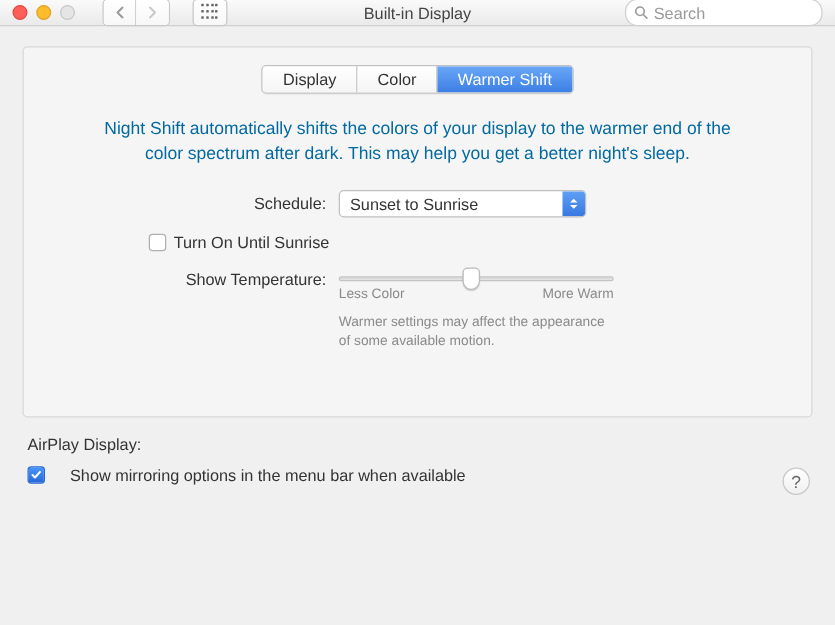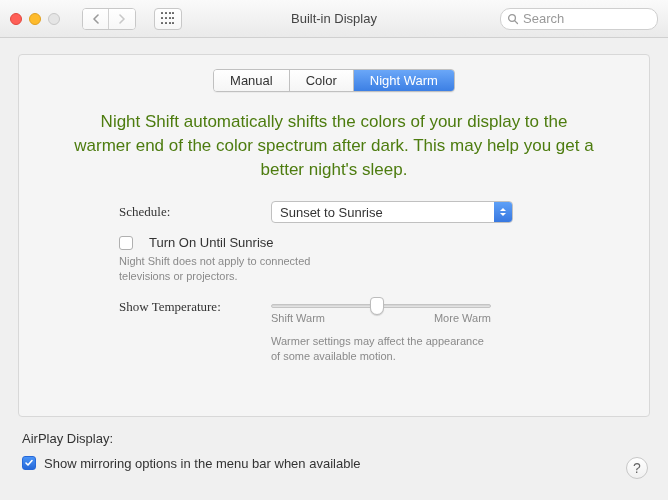--- a/index.html
+++ b/index.html
@@ -5,21 +5,21 @@
 * { box-sizing: border-box; margin: 0; padding: 0; }
 body {
   width: 668px; height: 500px;
   font-family: -apple-system, "Helvetica Neue", Arial, sans-serif;
   font-size: 13px;
   background: #f0f0f0;
   color: #333;
   overflow: hidden;
 }
 .titlebar {
-  height: 38px;
+  height: 21px;
   background: linear-gradient(#fafafa, #eaeaea);
   border-bottom: 1px solid #d0d0d0;
   display: flex;
   align-items: center;
   padding: 0 10px;
   gap: 12px;
   position: relative;
 }
 .traffic { display: flex; gap: 7px; }
 .tl { width: 12px; height: 12px; border-radius: 50%; }
@@ -99,64 +99,64 @@
   color: #333;
   border-right: 1px solid #c0c0c0;
 }
 .seg-btn:last-child { border-right: none; }
 .seg-btn.active {
   background: linear-gradient(#6aa7f8,#3c7fe4);
   color: #fff;
 }
 .desc {
   text-align: center;
-  color: #4d7c0f;
-  font-size: 17px;
+  color: #0369a1;
+  font-size: 14px;
   line-height: 1.4;
   margin: 0 40px 20px;
 }
 .form {
   margin: 0 auto;
   width: 430px;
 }
 .row {
   display: flex;
   align-items: flex-start;
   margin-bottom: 12px;
 }
 .row-label {
   width: 152px;
+  text-align: right;
   padding-right: 10px;
   padding-top: 3px;
   color: #333;
   flex: none;
-  font-family: Liberation Serif, serif;
 }
 .row-body { flex: 1; }
 .select {
-  width: 242px; height: 22px;
+  width: 198px; height: 22px;
   border: 1px solid #c0c0c0;
   border-radius: 4px;
   background: #fff;
   display: flex;
   align-items: center;
   overflow: hidden;
 }
 .select-text { flex: 1; padding: 0 8px; }
 .select-arrows {
   width: 18px; height: 100%;
   background: linear-gradient(#5ea0f7,#3878e0);
   display: flex; flex-direction: column; align-items: center; justify-content: center;
 }
 .select-arrows::before, .select-arrows::after {
   content: ""; width: 0; height: 0; border: 3px solid transparent;
 }
 .select-arrows::before { border-bottom-color: #fff; margin-bottom: 1px; }
 .select-arrows::after { border-top-color: #fff; margin-top: 1px; }
-.checkbox-row { display: flex; align-items: center; gap: 16px; }
+.checkbox-row { display: flex; align-items: center; gap: 6px; }
 .chk {
   width: 14px; height: 14px;
   border: 1px solid #b0b0b0;
   border-radius: 3px;
   background: #fff;
   flex: none;
   display: flex; align-items: center; justify-content: center;
 }
 .chk.checked {
   background: linear-gradient(#4a94f8,#2668d8);
@@ -189,21 +189,21 @@
   border: 1px solid #bcbcbc;
   border-radius: 4px 4px 7px 7px;
   box-shadow: 0 1px 1px rgba(0,0,0,0.15);
   transform: translateX(-50%);
 }
 .slider-labels { display: flex; justify-content: space-between; color: #8a8a8a; font-size: 11px; }
 .footer {
   padding: 8px 22px 12px;
 }
 .footer-row {
-  display: flex; align-items: center; gap: 8px; margin-bottom: 10px;
+  display: flex; align-items: center; gap: 20px; margin-bottom: 10px;
 }
 .footer-label { text-align: right; }
 .select.wide { width: 258px; }
 .help {
   position: absolute;
   right: 20px; bottom: 14px;
   width: 22px; height: 22px;
   border: 1px solid #c8c8c8;
   border-radius: 50%;
   background: linear-gradient(#fff,#f0f0f0);
@@ -256,23 +256,23 @@
         <line x1="7.6" y1="7.6" x2="10.5" y2="10.5" stroke="#9a9a9a" stroke-width="1.3" stroke-linecap="round"></line>
       </svg>
     <span>Search</span>
   </div>
 </div>
 
 <div class="content">
   <div class="panel">
     <div class="seg">
       <div class="seg-inner">
-        <div class="seg-btn">Manual</div>
+        <div class="seg-btn">Display</div>
         <div class="seg-btn">Color</div>
-        <div class="seg-btn active">Night Warm</div>
+        <div class="seg-btn active">Warmer Shift</div>
       </div>
     </div>
 
     <div class="desc">Night Shift automatically shifts the colors of your display to the warmer end of the color spectrum after dark. This may help you get a better night's sleep.</div>
 
     <div class="form">
 
       <div class="row">
         <div class="row-label">Schedule:</div>
         <div class="row-body">
@@ -284,33 +284,32 @@
       </div>
 
       <div class="row">
         <div class="row-body">
           <div class="checkbox-row">
             <div class="chk">
               
             </div>
             <span>Turn On Until Sunrise</span>
           </div>
-          <div class="hint">Night Shift does not apply to connected televisions or projectors.</div>
         </div>
       </div>
 
       <div class="row">
         <div class="row-label">Show Temperature:</div>
         <div class="row-body">
           <div class="slider-wrap">
             <div class="slider-track">
               <div class="slider-thumb"></div>
             </div>
             <div class="slider-labels">
-              <span>Shift Warm</span>
+              <span>Less Color</span>
               <span>More Warm</span>
             </div>
             <div class="hint" style="margin-top:10px;">Warmer settings may affect the appearance of some available motion.</div>
           </div>
         </div>
       </div>
 
     </div>
   </div>
 </div>

